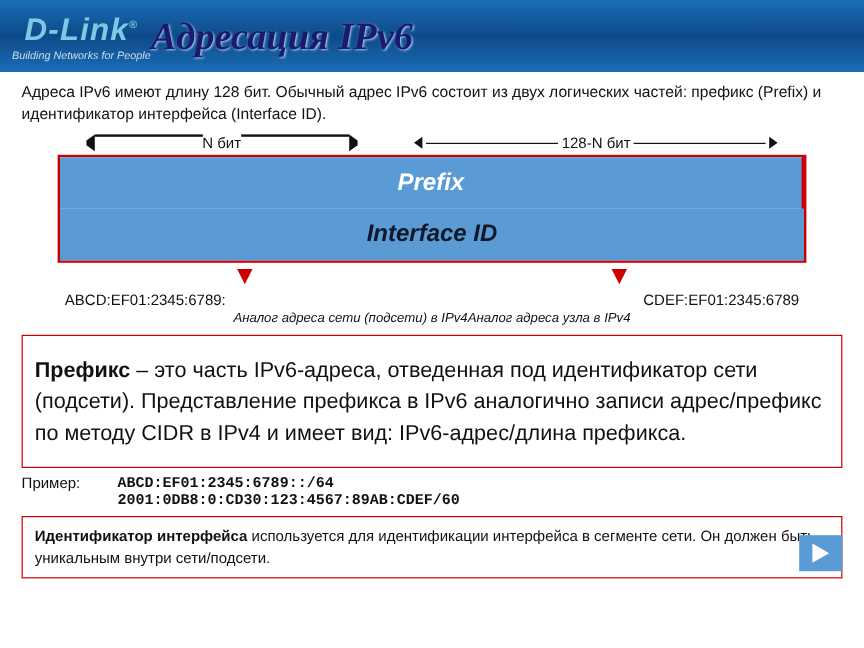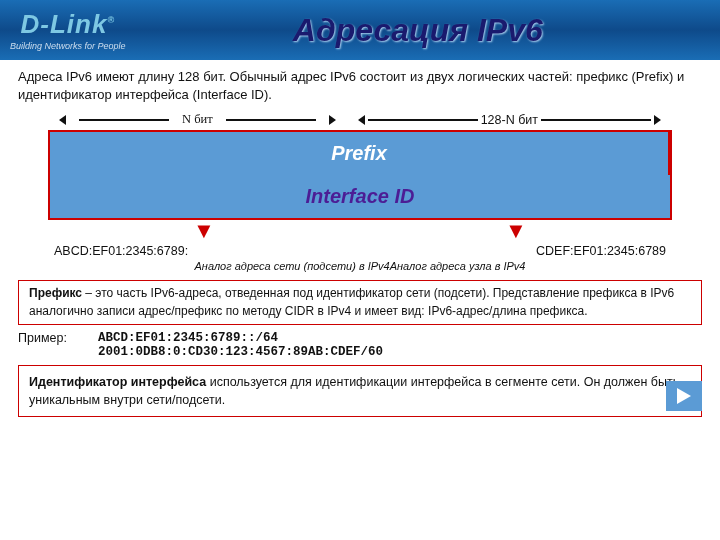--- a/index.html
+++ b/index.html
@@ -40,26 +40,25 @@
       color: #fff;
     }
     .logo-tagline {
       color: #cde;
       font-size: 9px;
       font-style: italic;
       margin-top: 1px;
     }
     .header-title {
       flex: 1;
-      text-align: center;
       color: #1a1a6e;
       font-size: 32px;
       font-weight: 900;
       font-style: italic;
-      font-family: Liberation Sans, sans-serif;
+      font-family: Liberation Serif, serif;
       text-shadow: 1px 1px 2px #aad0f0;
     }
 
     
     .content {
       padding: 8px 18px 6px 18px;
       font-size: 13px;
       color: #111;
     }
 
@@ -91,21 +90,21 @@
       font-size: 20px;
       font-weight: 900;
       font-style: italic;
       text-align: center;
       padding: 10px 0;
       border-right: 2px solid #c00;
     }
     .box-interface {
       flex: 1;
       background: #5b9bd5;
-      color: #4c1d95;
+      color: #0f172a;
       font-size: 20px;
       font-weight: 900;
       font-style: italic;
       text-align: center;
       padding: 10px 0;
     }
 
     
     .arrows-row {
       display: flex;
@@ -132,23 +131,23 @@
       justify-content: center;
       padding: 0 36px;
       font-size: 11px;
       margin-bottom: 8px;
       font-style: italic;
     }
 
     
     .prefix-box {
       border: 1.5px solid #c00;
-      padding: 4px 10px;
+      padding: 15px 10px;
       margin-bottom: 6px;
-      font-size: 12px;
+      font-size: 18px;
       line-height: 1.45;
     }
 
     .example-row {
       display: flex;
       align-items: flex-start;
       margin-bottom: 6px;
       font-size: 12.5px;
     }
     .example-label {
@@ -223,21 +222,21 @@
   <div class="header-title">Адресация IPv6</div>
 </div>
 
 <div class="content" style="position:relative;">
 
   <p class="intro-text">Адреса IPv6 имеют длину 128 бит. Обычный адрес IPv6 состоит из двух логических частей: префикс (Prefix) и идентификатор интерфейса (Interface ID).</p>
 
   <div class="diagram">
 
     <div style="display:flex; justify-content:space-around; align-items:center; padding: 0 30px; margin-bottom:3px;">
-      <div style="display:flex; align-items:center; gap:13px;font-family:Liberation Serif, serif;">
+      <div style="display:flex; gap:0;">
         <div class="arrowhead-left"></div>
         <div class="arrow-line-inner"></div>
         <span style="font-size:12.5px;">N бит</span>
         <div class="arrow-line-inner"></div>
         <div class="arrowhead-right"></div>
       </div>
       <div style="display:flex; align-items:center; gap:3px;">
         <div class="arrowhead-left"></div>
         <div class="arrow-line-inner-right"></div>
         <span style="font-size:12.5px;">128-N бит</span>

